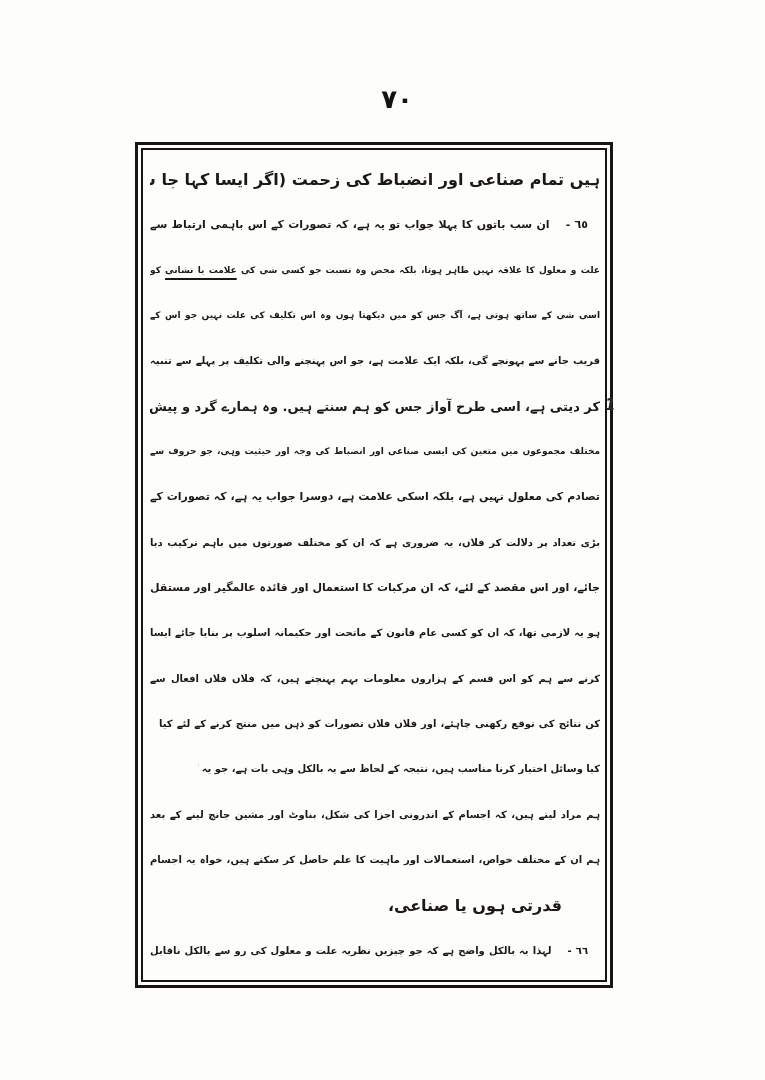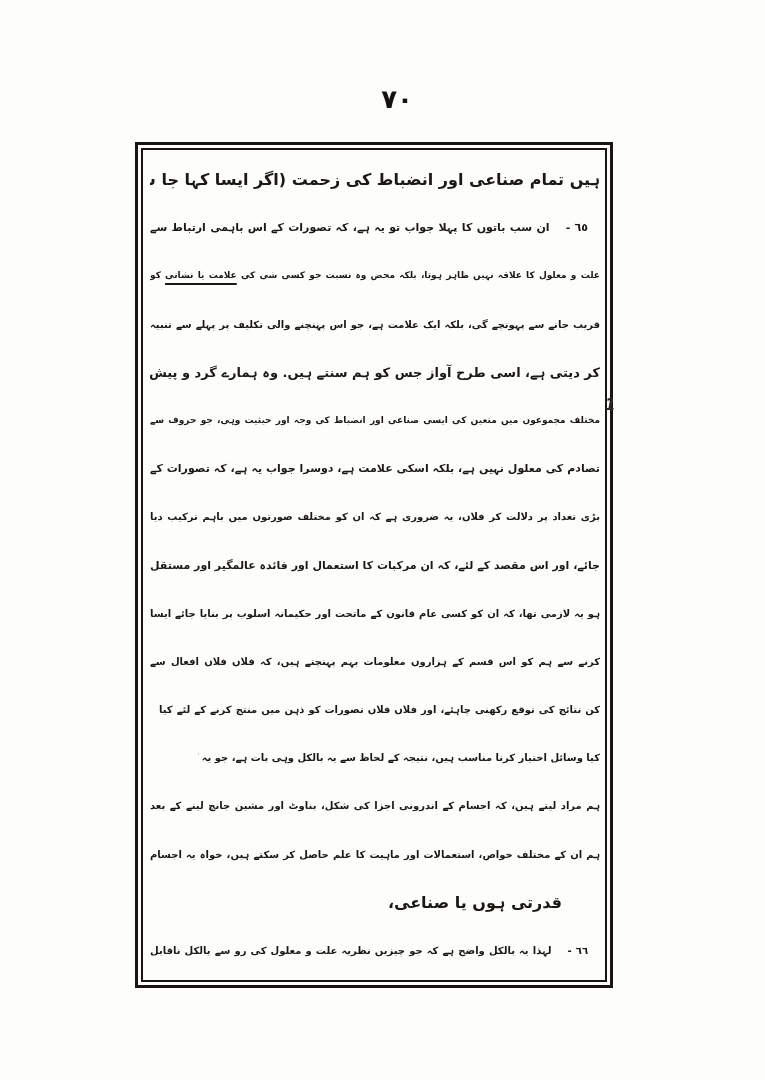--- a/index.html
+++ b/index.html
@@ -95,20 +95,21 @@
 
 <div class="frame">
   <div class="frame-inner">
 
     <div class="line" style="font-size: 16px;">ہیں تمام صناعی اور انضباط کی زحمت (اگر ایسا کہا جا سکتا ہے) محض بے فائدہ اُٹھائی ہے؛</div>
 
     <div class="line para-start" style="font-size: 11px;"><span class="para-num">٦٥ -</span><span>ان سب باتوں کا پہلا جواب تو یہ ہے، کہ تصورات کے اس باہمی ارتباط سے</span></div>
 
     <div class="line" style="font-size: 9px;"><span>علت و معلول کا علاقہ نہیں ظاہر ہوتا، بلکہ محض وہ نسبت جو کسی شی کی </span><span class="underlined-phrase">علامت یا نشانی</span><span> کو</span></div>
 
+    <div class="line" style="font-size: 9px;">اسی شی کے ساتھ ہوتی ہے، آگ جس کو میں دیکھتا ہوں وہ اس تکلیف کی علت نہیں جو اس کے</div>
     <div class="line" style="font-size: 10px;">قریب جانے سے پہونچے گی، بلکہ ایک علامت ہے، جو اس پہنچنے والی تکلیف پر پہلے سے تنبیہ</div>
     <div class="line" style="font-size: 13px;">کر دیتی ہے، اسی طرح آواز جس کو ہم سنتے ہیں. وہ ہمارے گرد و پیش کے اجسام کی حرکت یا</div>
     <div class="line" style="font-size: 9px;">مختلف مجموعوں میں متعین کی ایسی صناعی اور انضباط کی وجہ اور حیثیت وہی، جو حروف سے</div>
     <div class="line" style="font-size: 11px;">تصادم کی معلول نہیں ہے، بلکہ اسکی علامت ہے، دوسرا جواب یہ ہے، کہ تصورات کے</div>
     <div class="line" style="font-size: 10px;">بڑی تعداد پر دلالت کر فلاں، یہ ضروری ہے کہ ان کو مختلف صورتوں میں باہم ترکیب دیا</div>
     <div class="line" style="font-size: 11px;">جائے، اور اس مقصد کے لئے، کہ ان مرکبات کا استعمال اور فائدہ عالمگیر اور مستقل</div>
     <div class="line" style="font-size: 10px;">ہو یہ لازمی تھا، کہ ان کو کسی عام قانون کے ماتحت اور حکیمانہ اسلوب پر بنایا جائے ایسا</div>
     <div class="line" style="font-size: 10px;">کرنے سے ہم کو اس قسم کے ہزاروں معلومات بہم پہنچتے ہیں، کہ فلاں فلاں افعال سے</div>
     <div class="line" style="font-size: 10px; margin-left: 9px;">کن نتائج کی توقع رکھنی چاہئے، اور فلاں فلاں تصورات کو ذہن میں منتج کرنے کے لئے کیا</div>
     <div class="line" style="font-size: 10px; margin-left: 48px;">کیا وسائل اختیار کرنا مناسب ہیں، نتیجہ کے لحاظ سے یہ بالکل وہی بات ہے، جو یہ کہہ کر</div>

